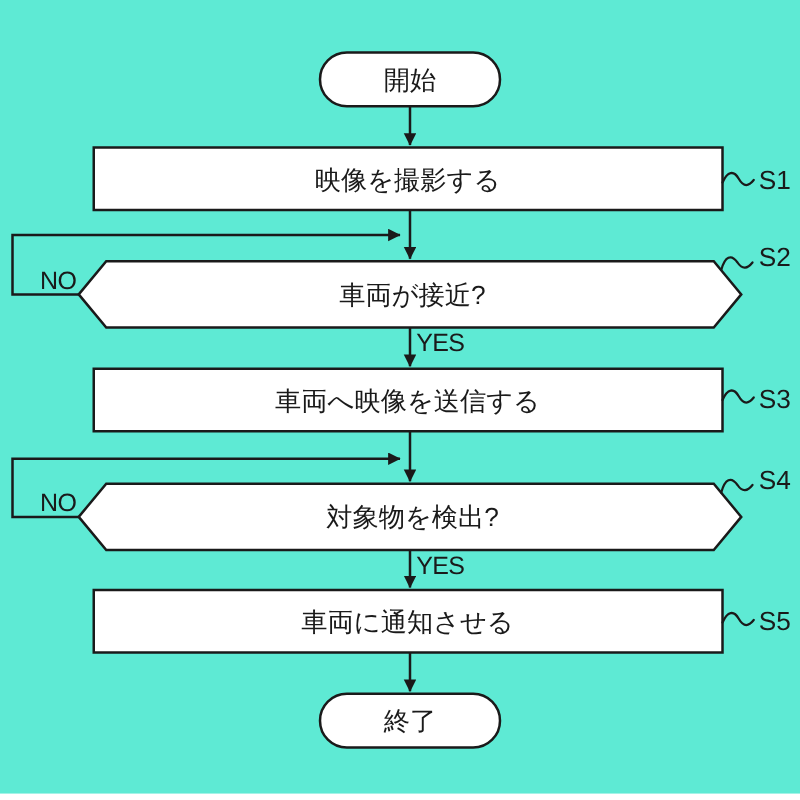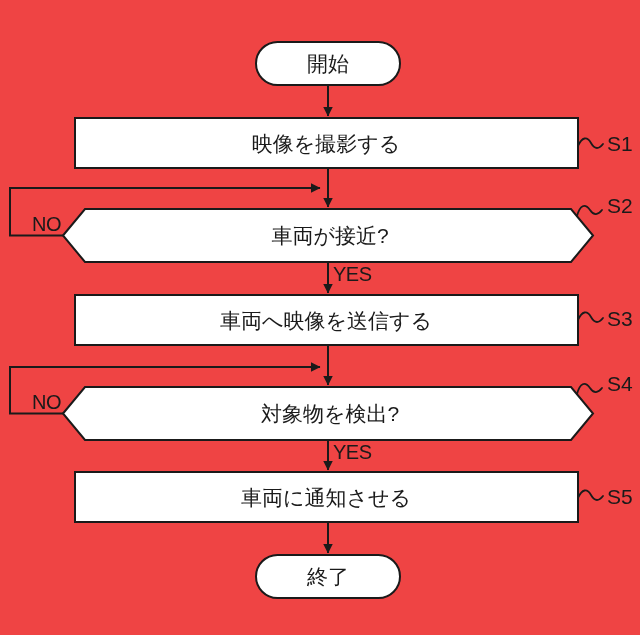--- a/index.html
+++ b/index.html
@@ -4,21 +4,21 @@
 <style>
   html, body {
     margin: 0;
     padding: 0;
     background: #ffffff;
   }
   .canvas {
     position: relative;
     width: 640px;
     height: 635px;
-    background: #ef4444;
+    background: #5eead4;
     overflow: hidden;
   }
   svg {
     display: block;
   }
   .shape {
     fill: #ffffff;
     stroke: #1a1a1a;
     stroke-width: 2;
     stroke-linejoin: miter;

